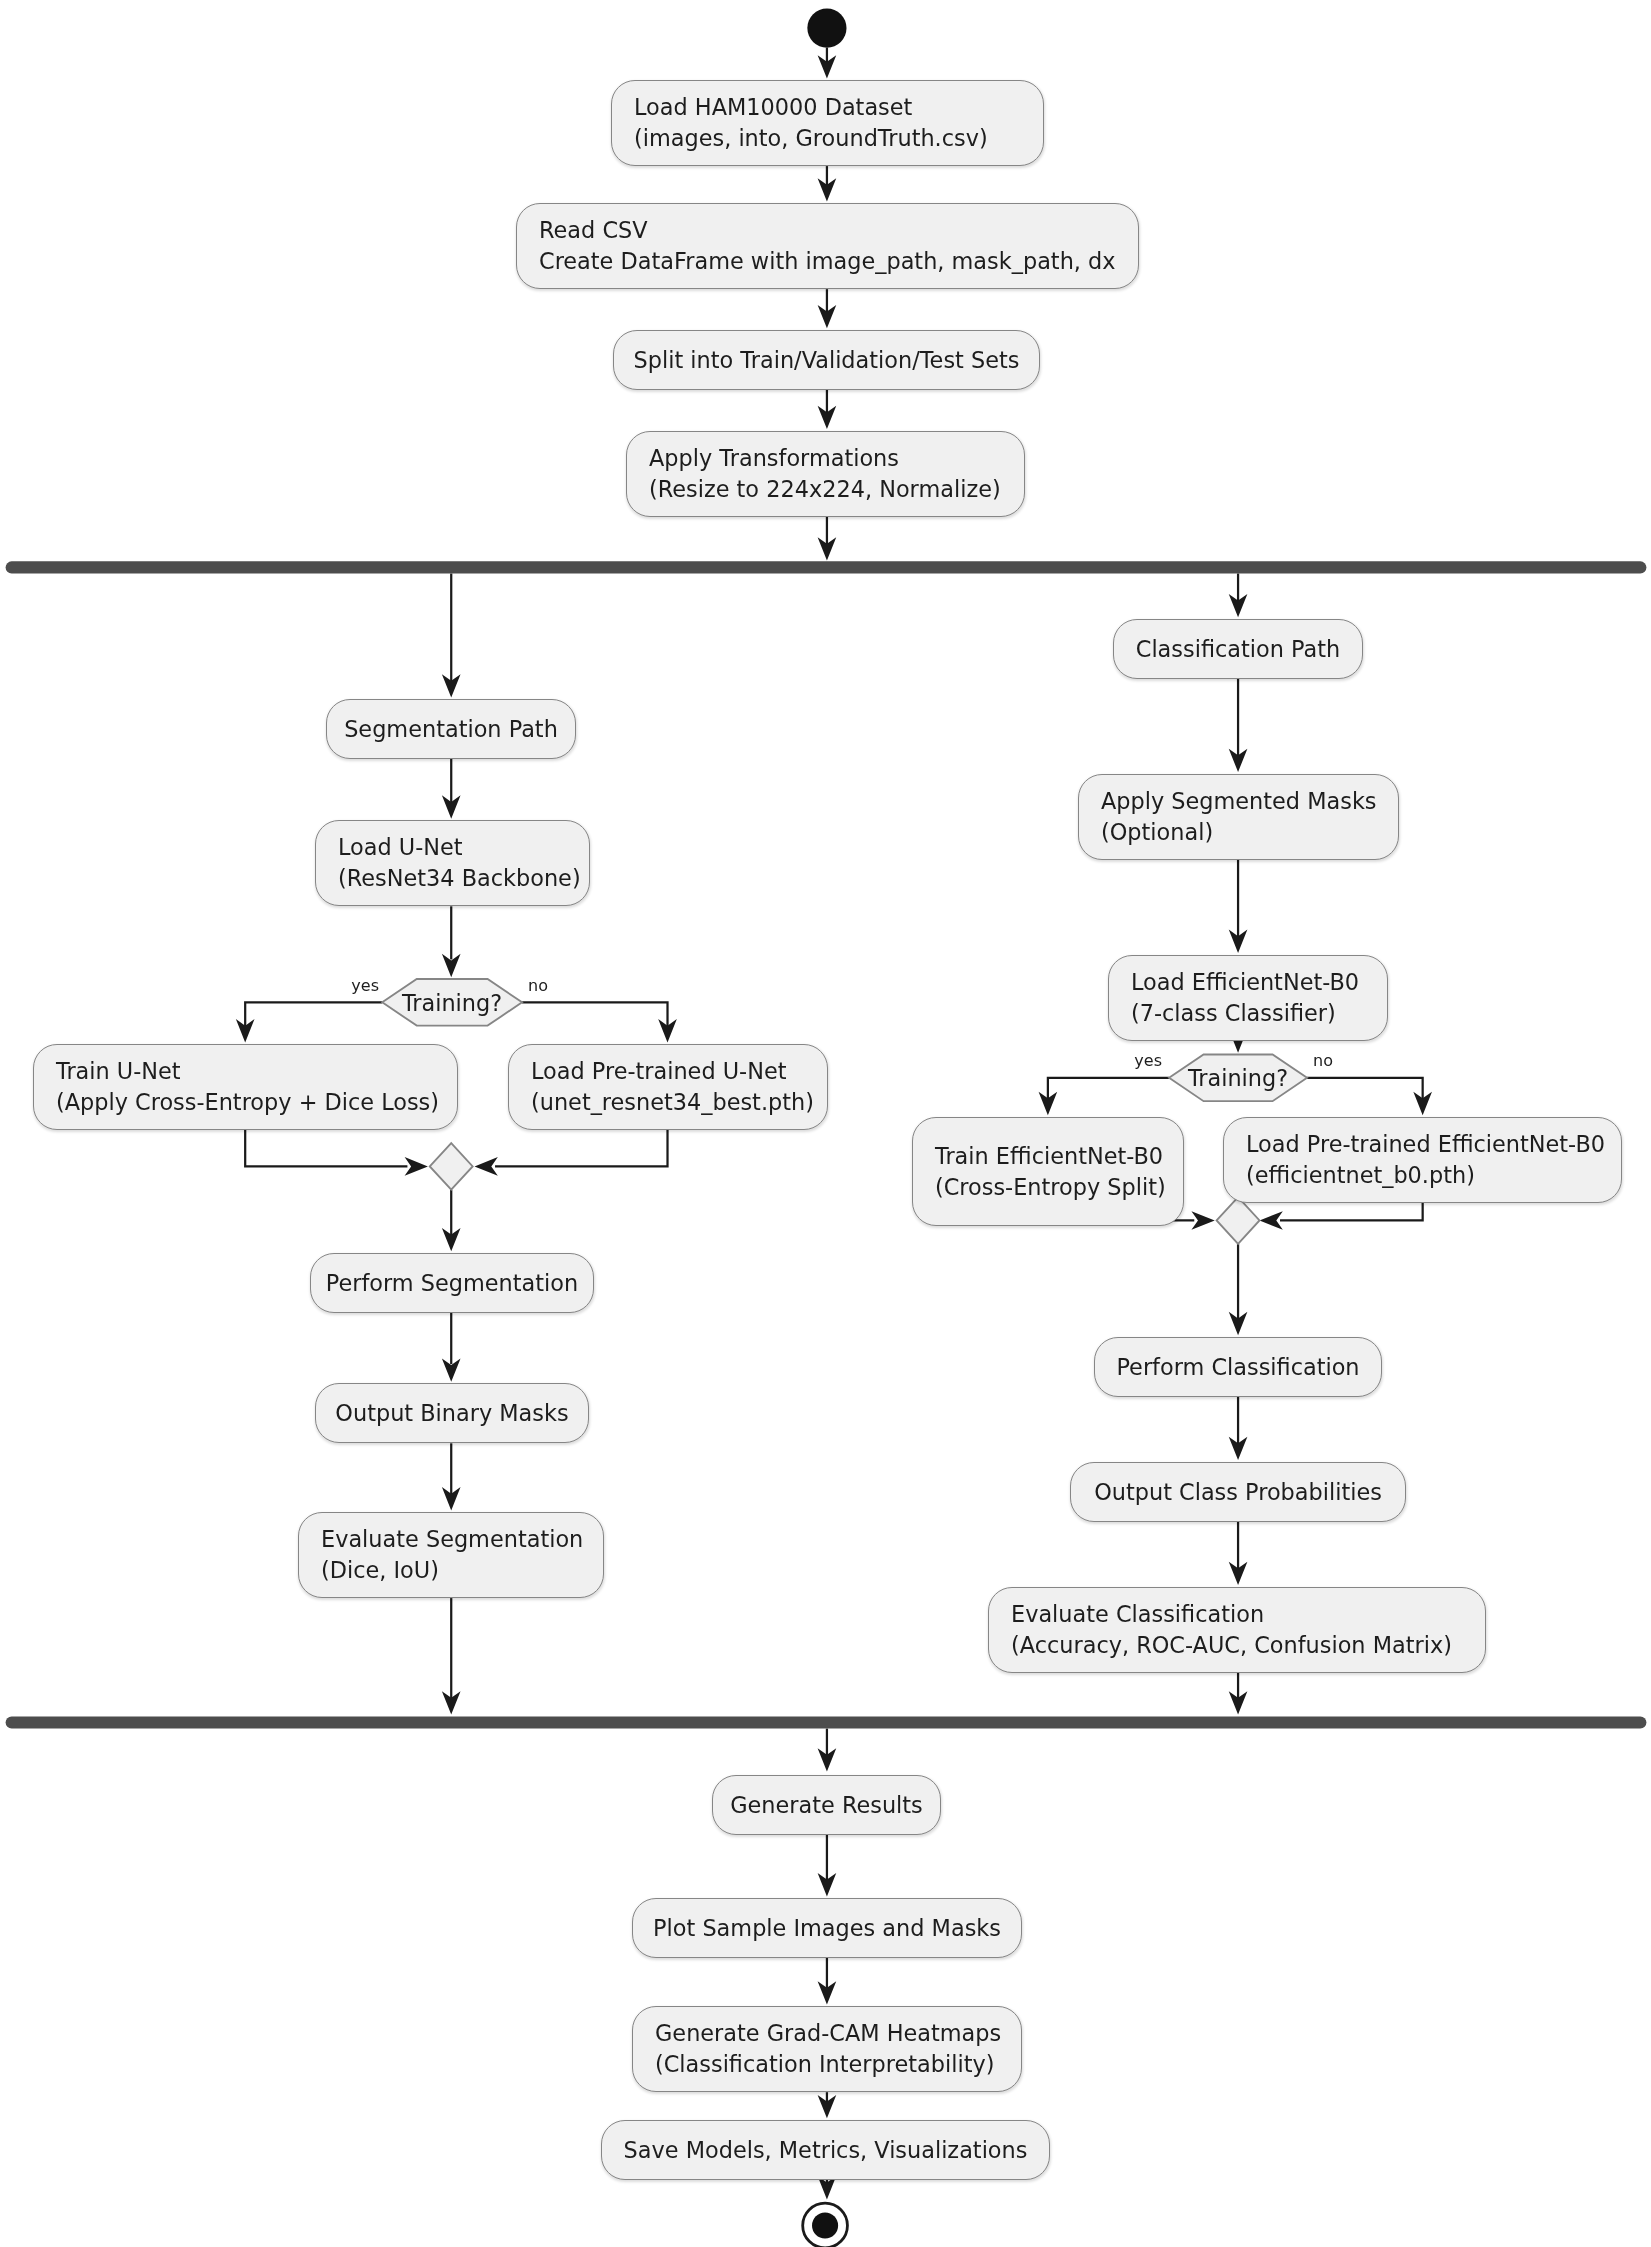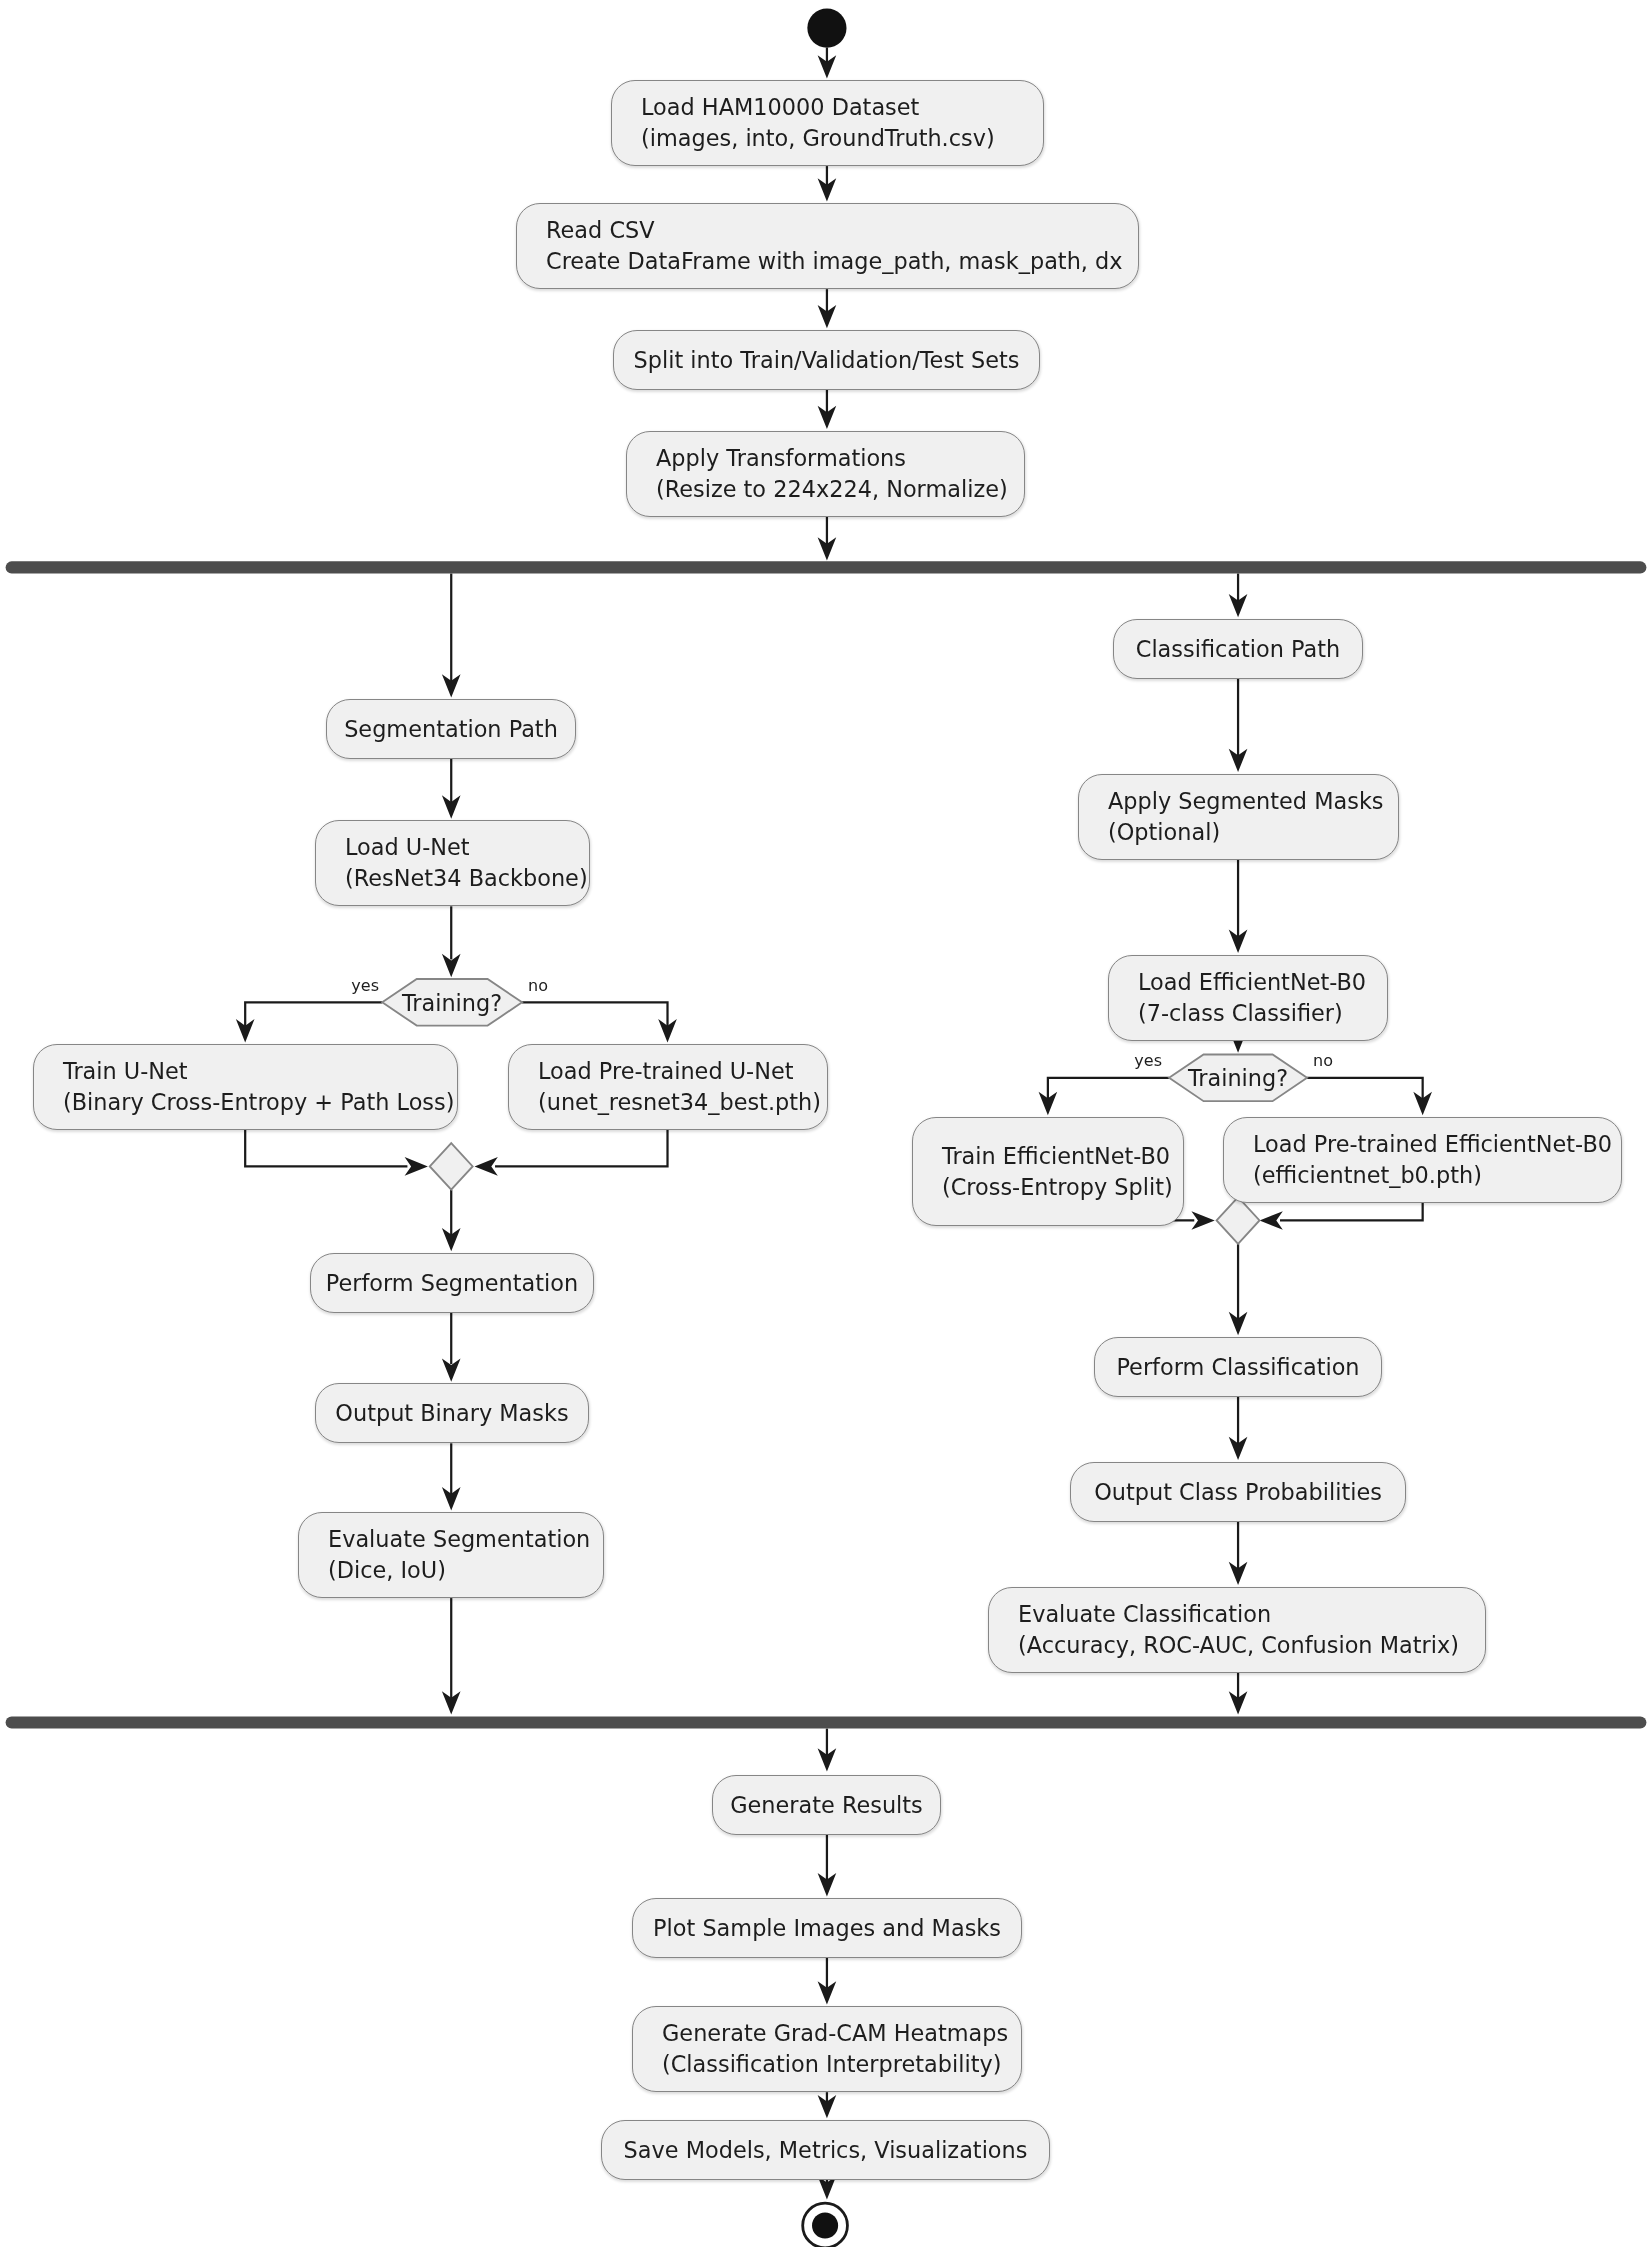--- a/index.html
+++ b/index.html
@@ -16,21 +16,21 @@
     position:absolute;
     background:#f0f0f0;
     border:1.9px solid #868686;
     border-radius:24px;
     box-sizing:border-box;
     display:flex; flex-direction:column; justify-content:center;
     font-size:22.4px; line-height:31px;
     white-space:nowrap;
     box-shadow:0.9px 1.9px 2.8px rgba(0,0,0,0.14);
   }
-  .node.left  { align-items:flex-start; padding-left:29px; padding-right:11.2px; }
+  .node.left  { align-items:flex-start; padding-left:22px; padding-right:11.2px; }
   .node.center{ align-items:center; }
   .ln { display:block; }
   .edge-label {
     position:absolute;
     font-size:16px; line-height:26px;
     white-space:nowrap;
   }
   .edge-label.right { text-align:right; }
   .hex-label {
     position:absolute;
@@ -166,21 +166,21 @@
     <span class="ln">Load U-Net</span>
     <span class="ln">(ResNet34 Backbone)</span>
   </div>
 
   <div class="hex-label" style="left:382px;top:979px;width:140px;height:47px">Training?</div>
   <div class="edge-label right" style="left:308px;top:973px;width:71px">yes</div>
   <div class="edge-label" style="left:528px;top:973px;width:75px">no</div>
 
   <div class="node left" style="left:33px;top:1044px;width:425px;height:86px">
     <span class="ln">Train U-Net</span>
-    <span class="ln">(Binary Cross-Entropy + Path Loss)</span>
+    <span class="ln">(Apply Cross-Entropy + Dice Loss)</span>
   </div>
 
   <div class="node left" style="left:508px;top:1044px;width:320px;height:86px">
     <span class="ln">Load Pre-trained U-Net</span>
     <span class="ln">(unet_resnet34_best.pth)</span>
   </div>
 
   <div class="node center" style="left:310px;top:1253px;width:284px;height:60px">
     <span class="ln">Perform Segmentation</span>
   </div>

